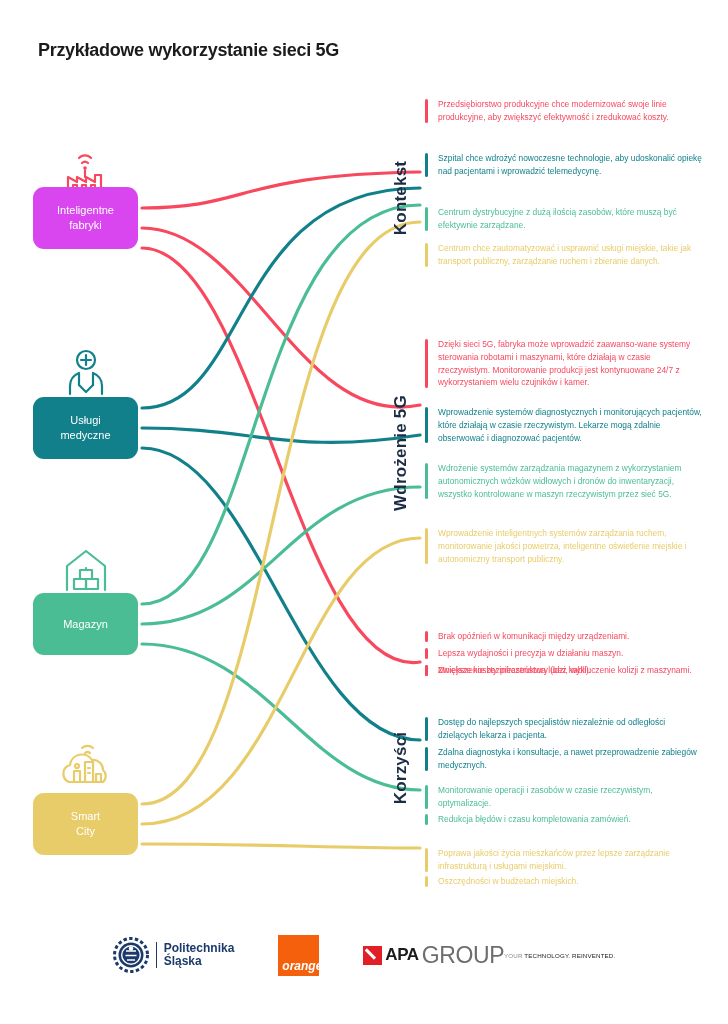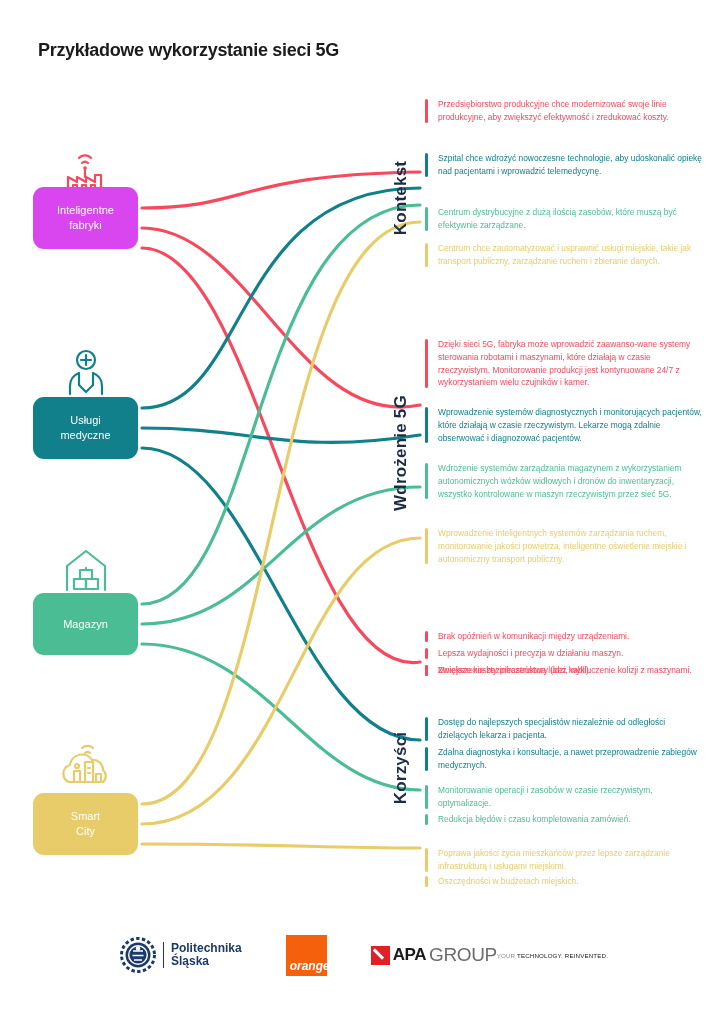--- a/index.html
+++ b/index.html
@@ -139,21 +139,21 @@
   .apa-mark::after {
     content: "";
     position: absolute;
     left: 3px; top: 2px;
     width: 13px; height: 2.5px;
     background: #ffffff;
     transform: rotate(45deg);
     transform-origin: left center;
   }
   .apa-bold { font-weight: bold; font-size: 17px; color: #1b1b1b; letter-spacing: -0.4px; }
-  .apa-light { font-weight: normal; font-size: 19px; color: #6d6d6d; letter-spacing: -0.4px; }
+  .apa-light { font-weight: normal; font-size: 23px; color: #6d6d6d; letter-spacing: -0.4px; }
   .apa-tag {
     font-size: 6.2px;
     color: #1b1b1b;
     letter-spacing: 0.15px;
     margin-top: 1px;
   }
   .apa-tag .muted { color: #8a8a8a; }
 </style>
 </head>
 <body>

